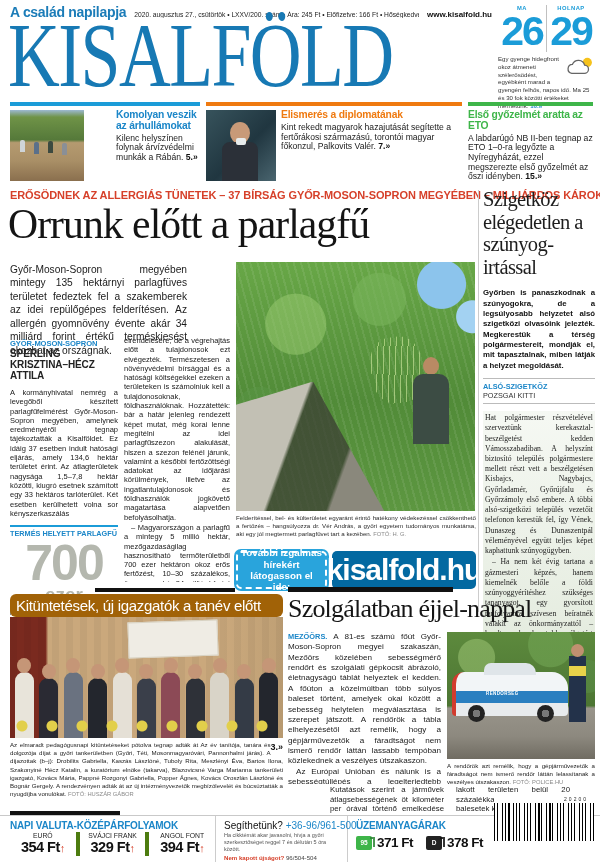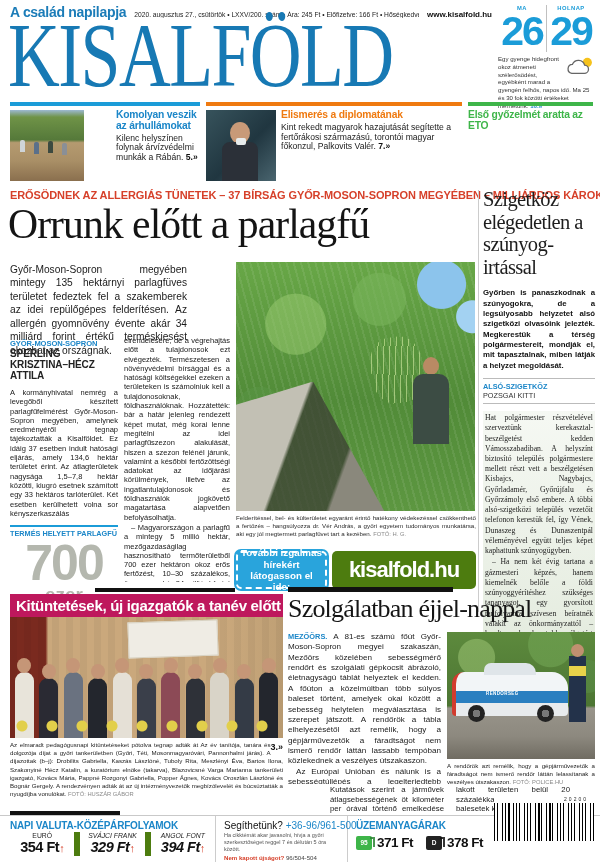--- a/index.html
+++ b/index.html
@@ -93,43 +93,43 @@
         font-size:7.5px;line-height:1.24;text-align:justify;color:#1a1a1a;}
   .col2 p{margin:0;}
   .col2 p + p{text-indent:7px;margin-top:1px;}
   .main-caption{position:absolute;top:514px;left:236px;width:240px;font-size:6.2px;line-height:1.32;
                 color:#2a2a2a;text-align:justify;}
   .credit{color:#8a8a8a;font-size:5.8px;}
   .promo{position:absolute;top:551px;left:236px;width:240px;height:38px;display:flex;gap:5px;}
   .promo-blue{flex:1;background:#29a4dc;box-shadow:0 0 0 2px #29a4dc;border:2px dashed #fff;border-radius:5px;
               color:#fff;font-weight:bold;font-size:9.8px;line-height:1.15;display:flex;align-items:center;
               justify-content:center;text-align:center;padding:0 3px;box-sizing:border-box;}
-  .promo-orange{width:144px;background:#4d7c0f;border-radius:5px;color:#fff;font-weight:bold;font-size:22px;
+  .promo-orange{width:144px;background:#0369a1;border-radius:5px;color:#fff;font-weight:bold;font-size:30px;
                 letter-spacing:-1px;display:flex;align-items:center;justify-content:center;cursor:pointer;}
 
   
   .v-rule{position:absolute;top:190px;left:478px;width:1px;height:422px;background:#ccc;}
   .sidebar{position:absolute;top:188px;left:483px;width:112px;}
   .sb-headline{font-family:"Liberation Serif",serif;font-size:20.5px;line-height:1.1;color:#1d1d1d;
                letter-spacing:-0.6px;margin-bottom:10px;}
   .sb-intro{font-size:7.8px;font-weight:bold;line-height:1.33;text-align:justify;color:#111;margin-bottom:7px;}
   .sb-byline{border-top:1px solid #bbb;border-bottom:1px solid #bbb;padding:3px 0;margin-bottom:7px;}
   .sb-loc{font-size:7.3px;font-weight:bold;color:#1b86c8;}
   .sb-auth{font-size:7.3px;color:#333;}
   .sb-body{font-family:"Liberation Serif",serif;font-size:7.7px;line-height:1.33;text-align:justify;color:#222;
            background:linear-gradient(180deg,rgba(120,160,90,.07),rgba(110,150,80,.2));padding:2px 2px 4px;}
   .sb-body p{margin:0;}
   .sb-body p + p{text-indent:7px;margin-top:1px;}
   .sb-ref{display:inline-block;background:#cde3ef;font-weight:bold;font-size:8.5px;padding:0 3px;margin-left:4px;font-family:"Liberation Sans",sans-serif;}
 
   
   .bl-bar{position:absolute;top:588px;left:95px;width:140px;height:4px;background:#111;}
-  .bl-band{position:absolute;top:594px;left:10px;width:273px;height:23px;background:#be185d;color:#fff;
-           font-weight:bold;font-size:15px;line-height:23px;padding-left:6px;box-sizing:border-box;
-           letter-spacing:-0.3px;white-space:nowrap;overflow:hidden;}
+  .bl-band{position:absolute;top:594px;left:10px;width:273px;height:23px;background:#a16207;color:#fff;
+           font-weight:normal;font-size:15px;line-height:23px;padding-left:6px;box-sizing:border-box;
+           letter-spacing:-0.3px;white-space:nowrap;overflow:hidden;border-radius:6px;}
   .bl-photo{position:absolute;top:617px;left:10px;width:273px;height:121px;overflow:hidden;
     background:
       repeating-linear-gradient(90deg, rgba(0,0,0,.045) 0 7px, transparent 7px 14px),
       linear-gradient(90deg,#7a2a1f 0 13%, #caa87c 14% 78%, #bfa075 100%);}
   .bl-photo .banner{position:absolute;top:4px;left:118px;width:88px;height:34px;background:#efece4;
       transform:rotate(-2deg);border:1px solid #d8d2c2;}
   .crowd{position:absolute;bottom:0;left:2px;right:2px;height:88px;display:flex;justify-content:space-around;align-items:flex-end;}
   .crowd i{display:block;width:19px;height:60px;border-radius:9px 9px 0 0;position:relative;}
   .crowd i::before{content:"";position:absolute;top:-14px;left:2.5px;width:14px;height:15px;border-radius:50%;background:#c59677;}
   .crowd i:nth-child(odd){height:66px;}
@@ -187,21 +187,21 @@
     background:repeating-linear-gradient(90deg,#000 0 1.5px,#fff 1.5px 3px,#000 3px 4.5px,#fff 4.5px 8px,#000 8px 9px,#fff 9px 11px);}
 
   
   .ib-bar{position:absolute;top:811px;left:10px;width:110px;height:4px;background:#111;}
   .infobar{position:absolute;top:815px;left:0;width:600px;height:47px;border-top:1px solid #c9c9c9;
            display:flex;box-sizing:border-box;background:#fff;}
   .ib-title{font-size:10px;font-weight:bold;color:#1b86c8;letter-spacing:-0.2px;}
   .ib-currency{width:216px;padding:4px 0 0 10px;box-sizing:border-box;border-right:1px solid #ccc;}
   .cur-row{display:flex;margin-top:1px;}
   .cur-col{width:66px;text-align:center;}
-  .cur-col + .cur-col{border-left:6px solid #4d7c0f;font-style:italic;}
+  .cur-col + .cur-col{border-left:4px solid #4d7c0f;}
   .cur-label{font-size:6.8px;color:#222;}
   .cur-value{font-size:14.5px;font-weight:bold;color:#111;letter-spacing:-0.5px;line-height:1.2;}
   .cur-trend{color:#d6402a;font-size:11px;}
   .ib-help{width:132px;padding:4px 6px 0 8px;box-sizing:border-box;border-right:1px solid #ccc;}
   .help-title{font-size:10px;font-weight:normal;color:#111;white-space:nowrap;}
   .help-phone{color:#1b86c8;}
   .help-text{font-size:5.5px;color:#555;line-height:1.25;margin:1px 0 1px;}
   .help-line{font-size:6.1px;line-height:1.3;}
   .help-label{font-weight:bold;color:#d6402a;}
   .help-number{color:#444;}
@@ -272,20 +272,24 @@
         <div class="t-title">Elismerés a diplomatának</div>
         <div class="t-body">
           <span>Kint rekedt magyarok hazajutását segítette a fertőrákosi származású, torontói magyar főkonzul, Palkovits Valér.</span>
           <b class="ref">7.»</b>
         </div>
       </div>
     </div>
     <div class="teaser teaser-3">
       <div>
         <div class="t-title">Első győzelmét aratta az ETO</div>
+        <div class="t-body">
+          <span>A labdarúgó NB II-ben tegnap az ETO 1–0-ra legyőzte a Nyíregyházát, ezzel megszerezte első győzelmét az őszi idényben.</span>
+          <b class="ref">15.»</b>
+        </div>
       </div>
     </div>
   </div>
 
   <div class="kicker">ERŐSÖDNEK AZ ALLERGIÁS TÜNETEK – 37 BÍRSÁG GYŐR-MOSON-SOPRON MEGYÉBEN – MILLIÁRDOS KÁROK</div>
   <div class="headline">Orrunk előtt a parlagfű</div>
   <div class="lede">Győr-Moson-Sopron megyében mintegy 135 hektárnyi parlagfüves területet fedeztek fel a szakemberek az idei repülőgépes felderítésen. Az allergén gyomnövény évente akár 34 milliárd forint értékű terméskiesést okozhat az országnak.</div>
 
   <div class="main-photo">
     <div class="path"></div>

